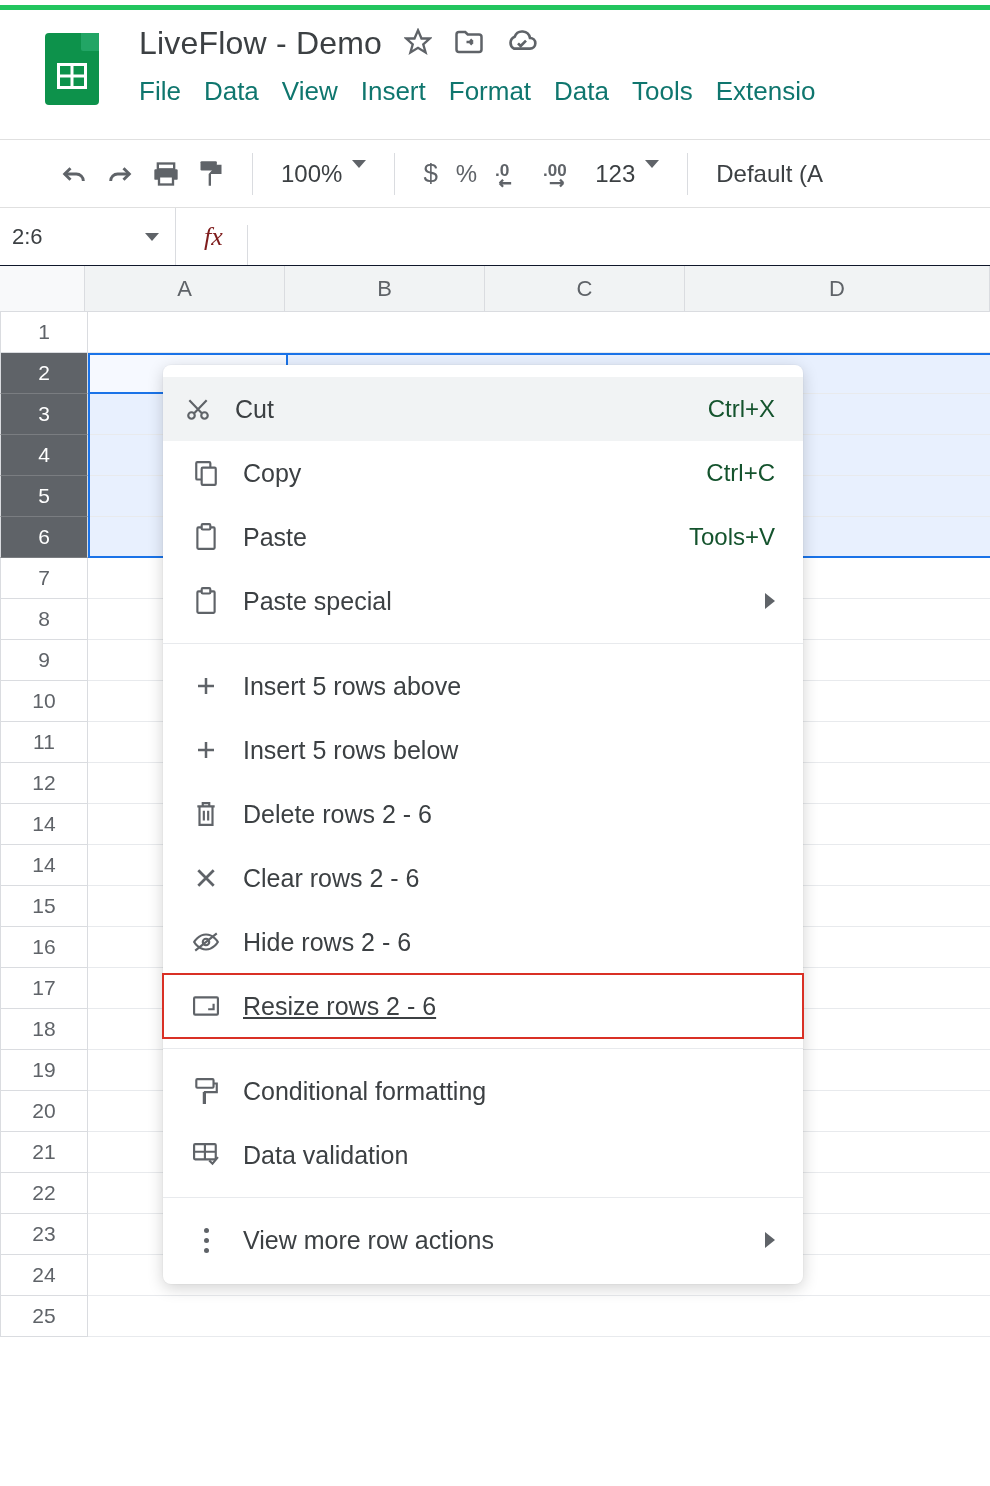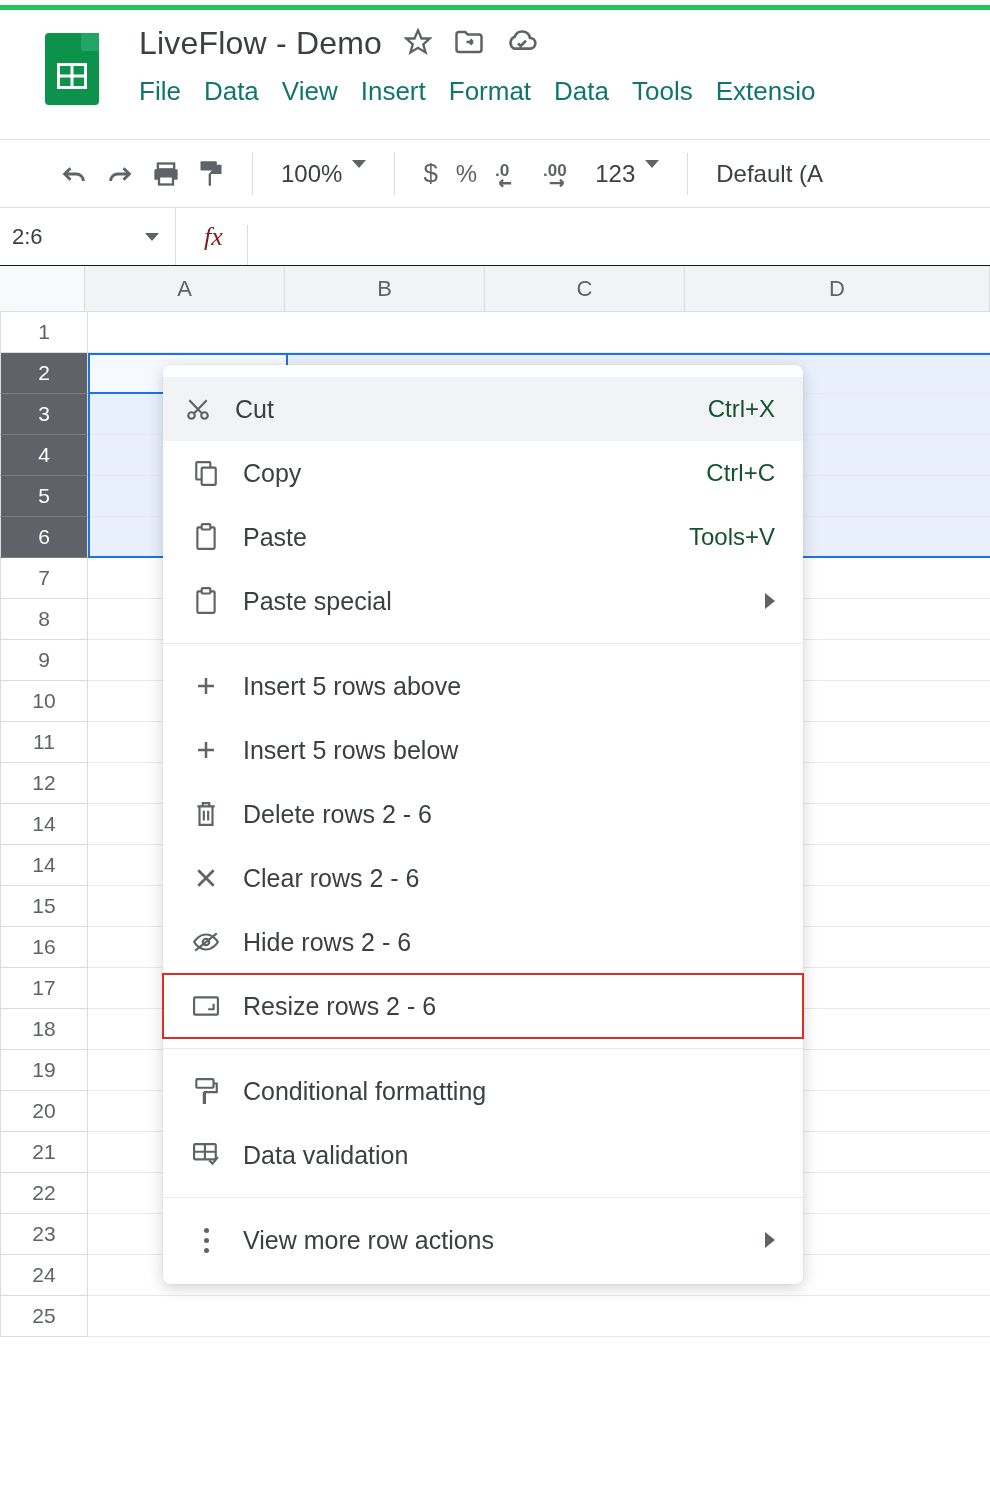--- a/index.html
+++ b/index.html
@@ -230,20 +230,21 @@
   .ctx-item .ci-arrow {
     width:0;height:0;border-top:8px solid transparent;border-bottom:8px solid transparent;border-left:10px solid #5f6368;
   }
   .ctx-sep {
     height:1px; background:#e8eaed; margin:10px 0;
   }
   .ctx-item.highlighted {
     outline: 2px solid #d93025;
     outline-offset:-1px;
     background:#fff;
+    text-decoration:underline;
   }
   .dots-icon {
     display:flex; flex-direction:column; gap:5px; align-items:center;
   }
   .dots-icon span { width:5px;height:5px;border-radius:50%;background:#5f6368;}
 </style>
 </head>
 <body>
 
 <div class="header">

